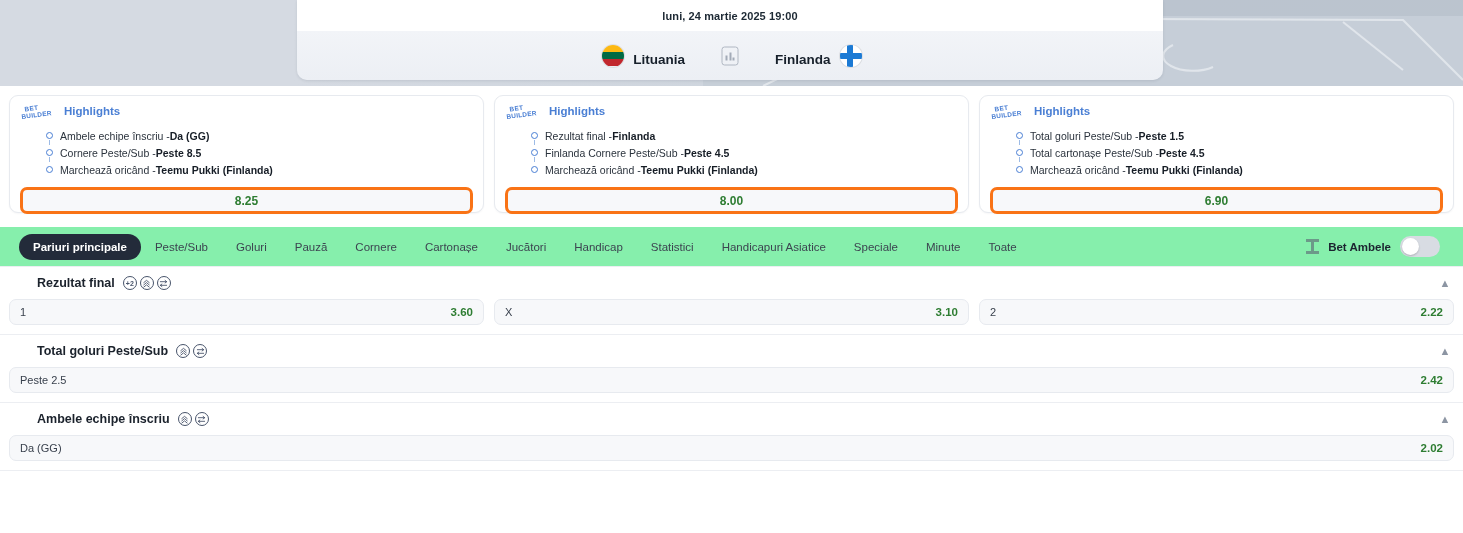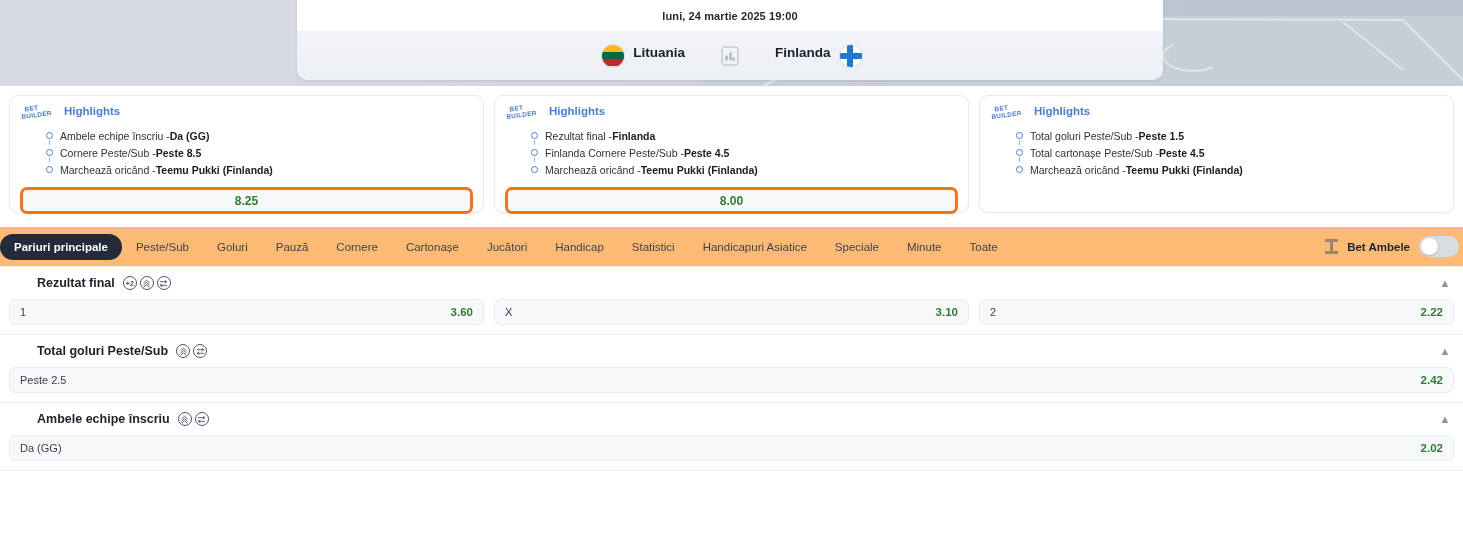--- a/index.html
+++ b/index.html
@@ -56,21 +56,21 @@
   .hero-teams-bar {
     height: 49px;
     background: linear-gradient(#f2f4f8, #eceff4);
     display: flex;
     align-items: center;
     position: relative;
   }
   .team-block {
     flex: 1;
     display: flex;
-    align-items: flex-start;
+    align-items: flex-end;
     gap: 9px;
   }
   .team-block.home { justify-content: flex-end; padding-right: 46px; }
   .team-block.away { justify-content: flex-start; padding-left: 44px; }
   .team-name {
     font-size: 13.5px;
     font-weight: bold;
     color: #17202b;
     white-space: nowrap;
   }
@@ -193,23 +193,23 @@
     color: #2e7d32;
     cursor: pointer;
   }
 
   
   .tabbar {
     margin-top: 14px;
     height: 40px;
     display: flex;
     align-items: center;
-    padding: 0 0;
+    padding: 0 19px;
     border-bottom: 1px solid #eceef2;
-    background: #fdba74;
+    background: #86efac;
   }
   .tabs { display: flex; align-items: center; gap: 0px; flex: 1; }
   .tab {
     font-size: 11.5px;
     color: #3c4450;
     padding: 0 14px;
     height: 26px;
     line-height: 26px;
     border-radius: 13px;
     white-space: nowrap;
@@ -444,20 +444,21 @@
           <span class="conn"></span>
         <span>Total cartonașe Peste/Sub - </span>
           <b>Peste 4.5</b>
       </div>
       <div class="bb-leg">
         <span class="dot"></span>
         <span>Marchează oricând - </span>
           <b>Teemu Pukki (Finlanda)</b>
       </div>
     </div>
+    <div class="bb-odds">6.90</div>
   </div>
 
 </div>
 
 <div class="tabbar">
   <div class="tabs">
     <div class="tab active">Pariuri principale</div>
     <div class="tab">Peste/Sub</div>
     <div class="tab">Goluri</div>
     <div class="tab">Pauză</div>

